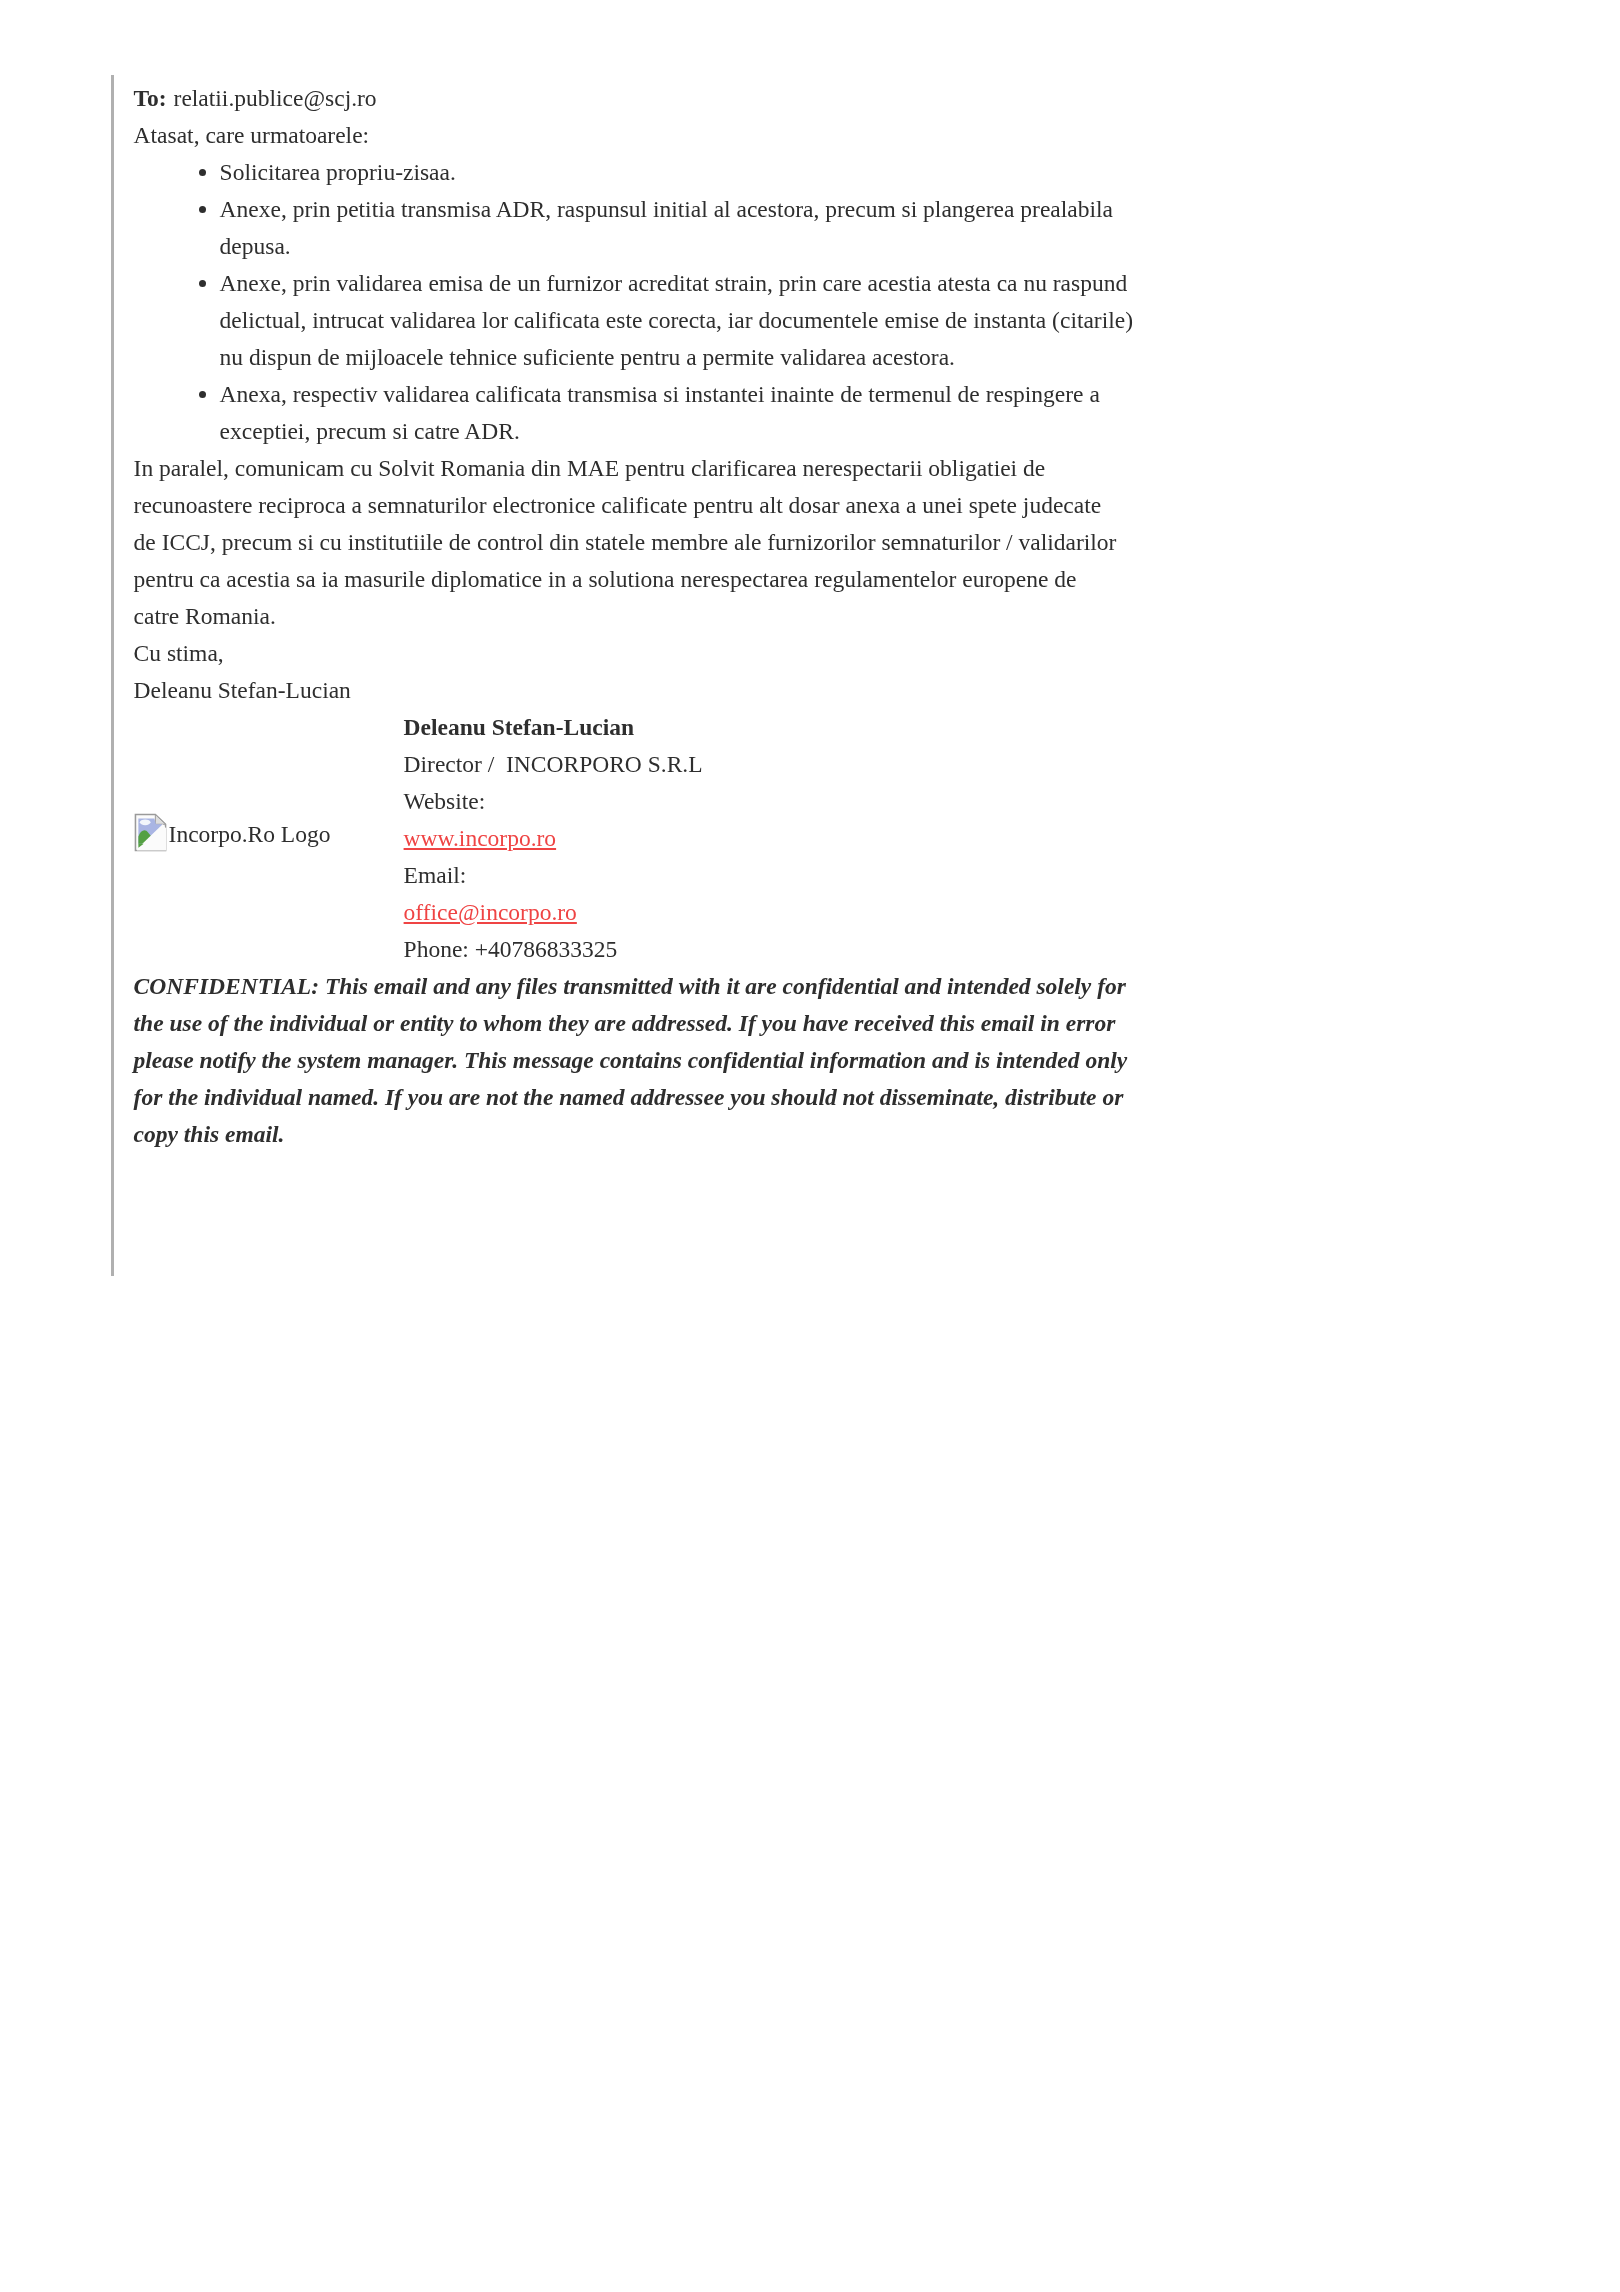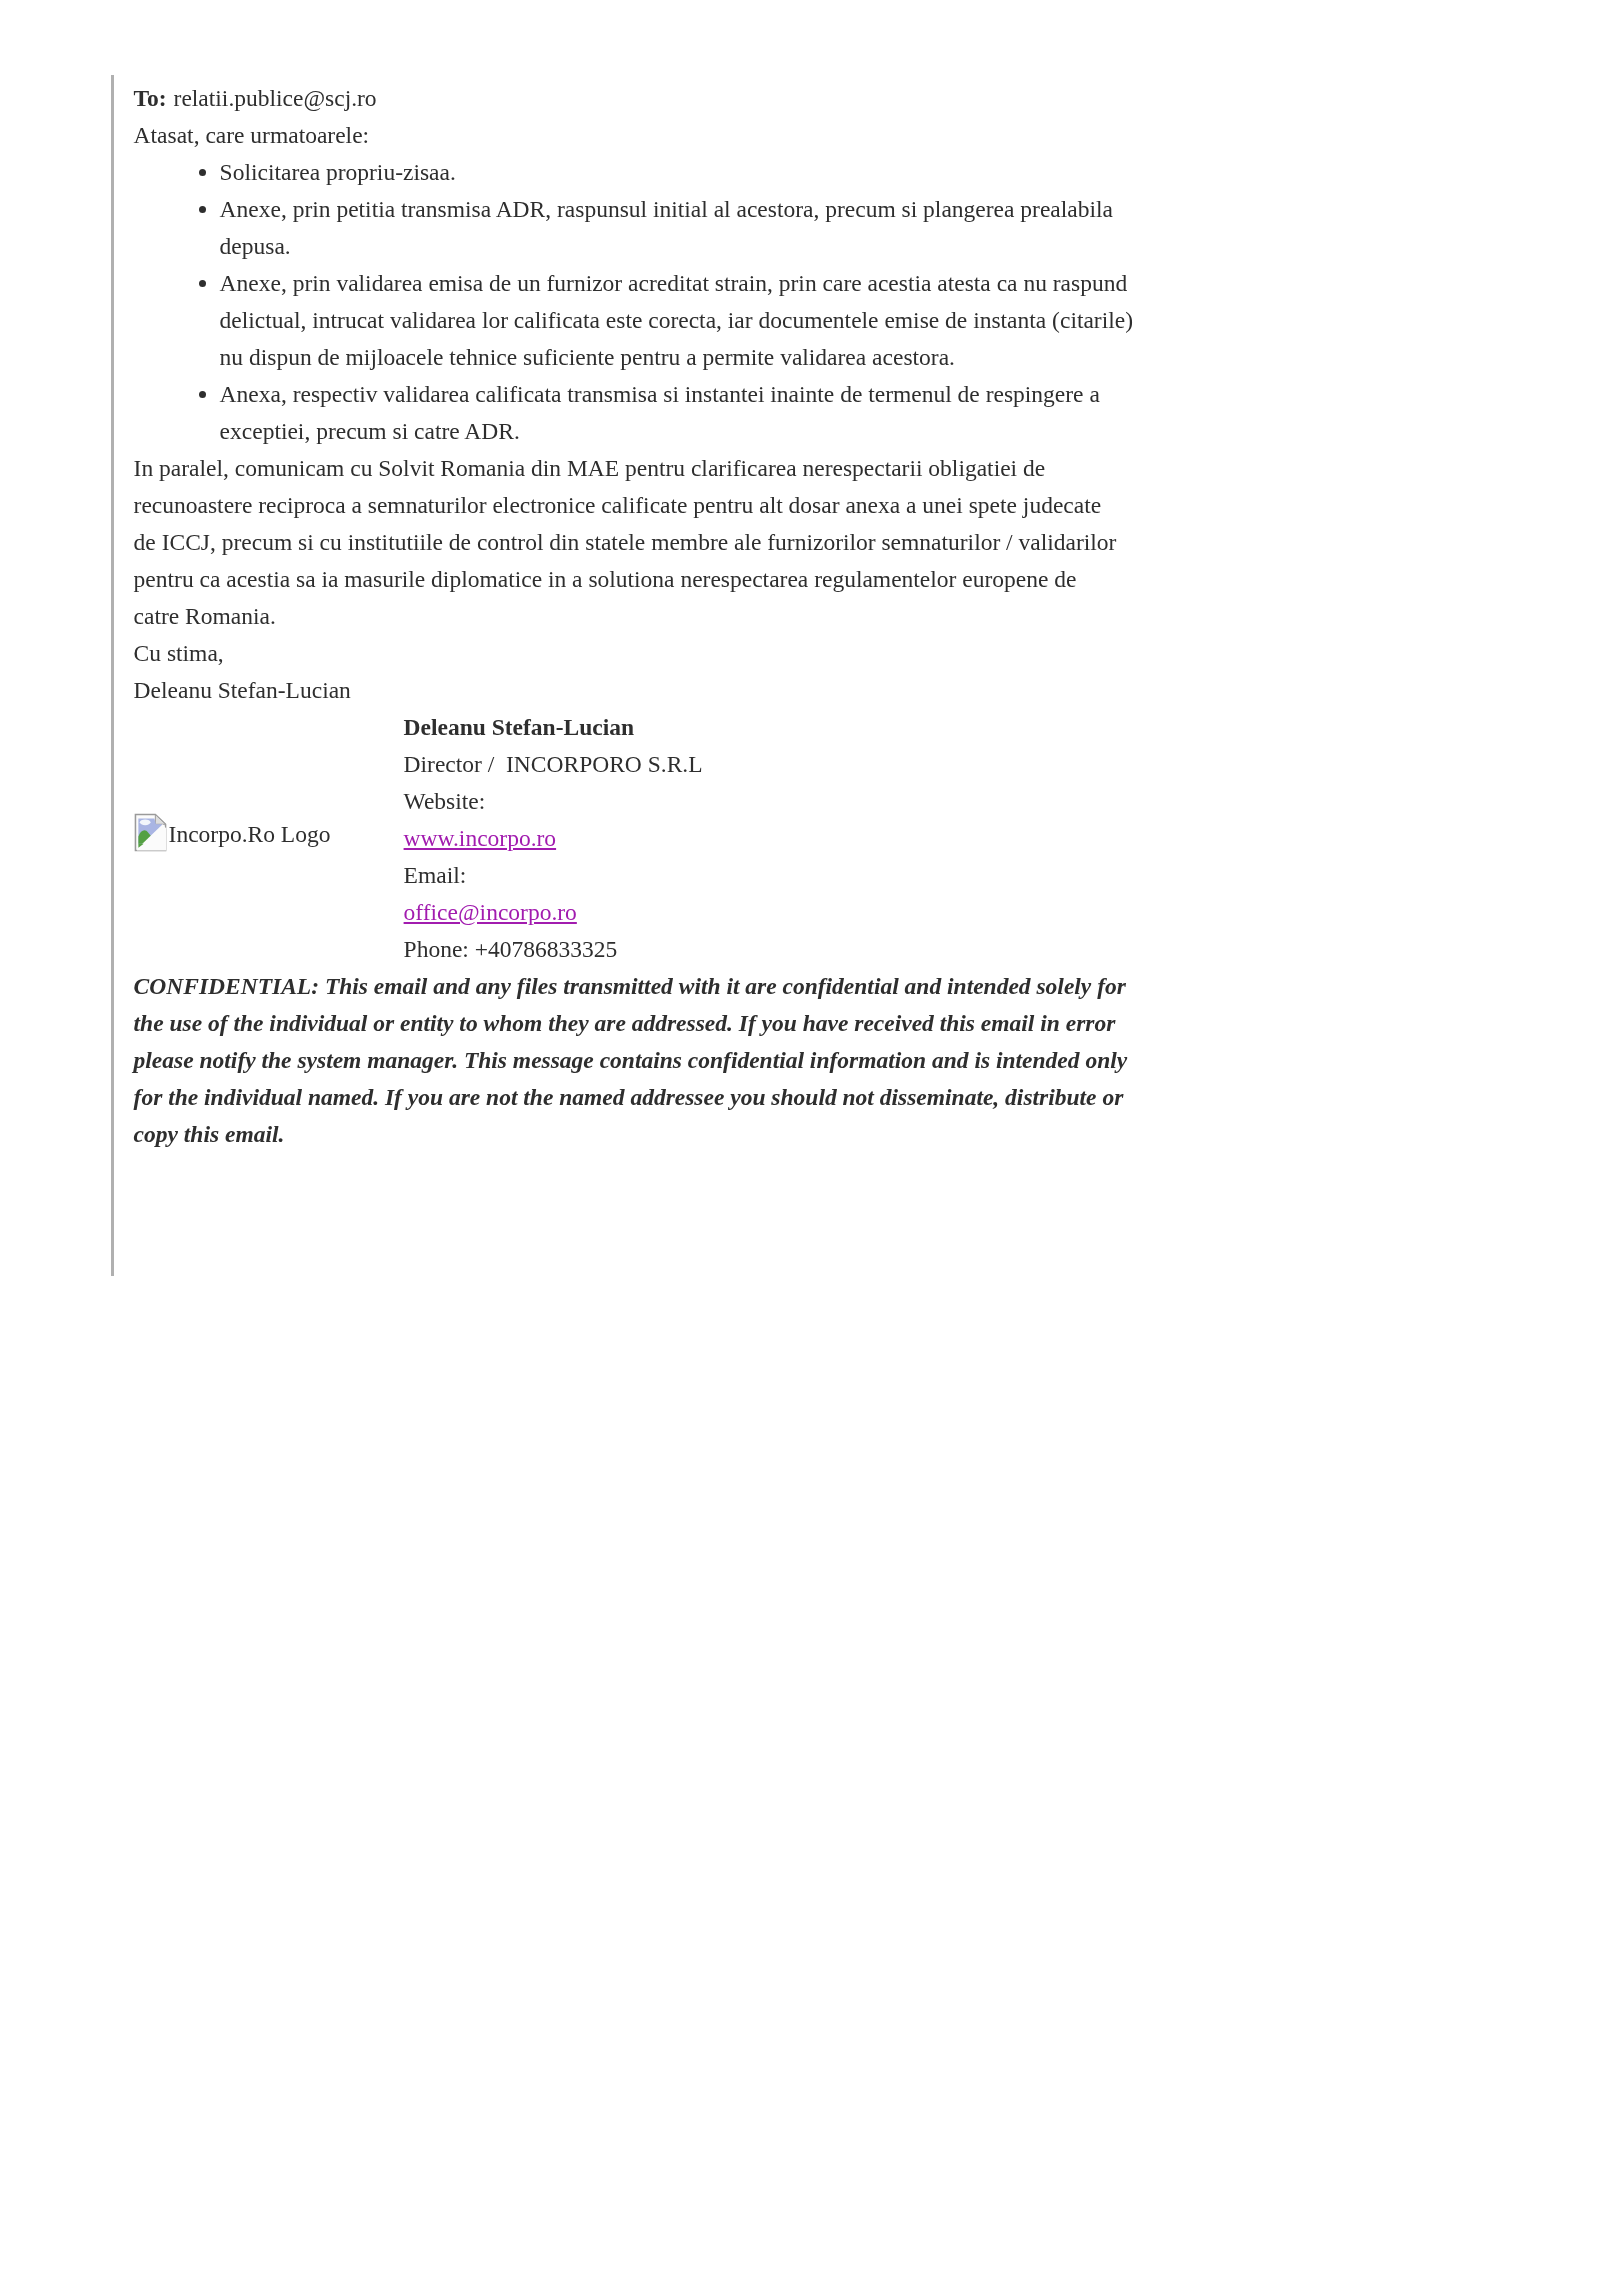--- a/index.html
+++ b/index.html
@@ -30,21 +30,21 @@
   .request    { margin-top: 100px; }
   .closing    { margin-top: 125px; }
   .sender     { margin-top: 39px; }
 
   .sig        { margin-top: 80px; display: flex; align-items: center; }
   .sig-left   { width: 270px; flex: 0 0 270px; }
   .broken-img { display: inline-block; vertical-align: -9.8px; margin-right: 2px; }
   .sig-name   { font-weight: bold; }
   .sig-title  { white-space: pre-wrap; }
   .sig-contact{ margin-top: 88px; }
-  a { color: #a21caf; text-decoration: underline; }
+  a { color: #ef4444; text-decoration: underline; }
 
   .disclaimer { margin-top: 17.6px; font-style: italic; white-space: pre-line; font-weight: bold; }
 </style>
 </head>
 <body>
 
 <div class="page">
   <div class="quote">
 
     <div class="meta">

